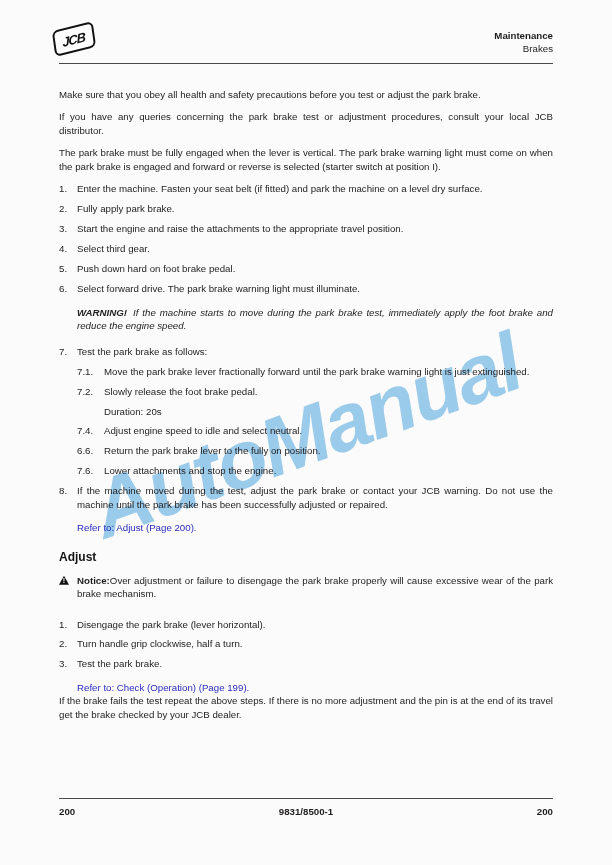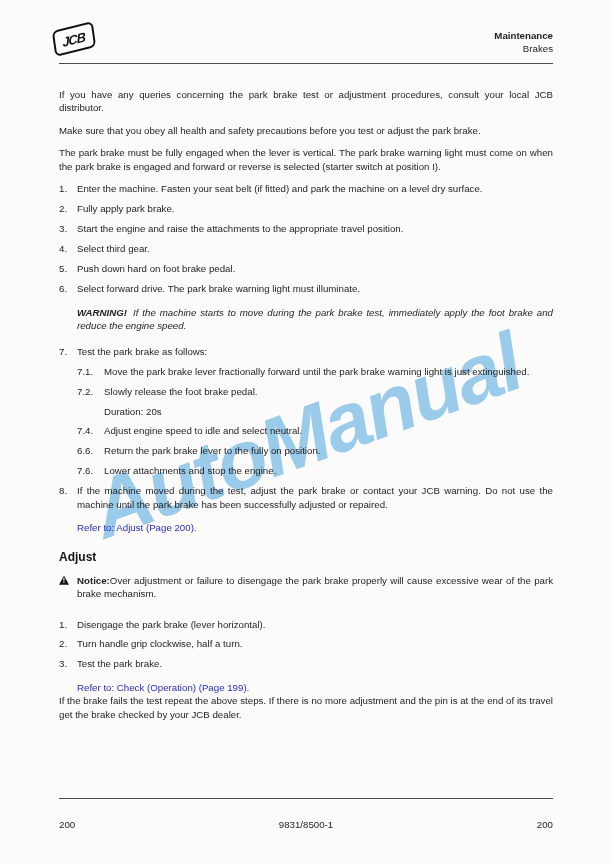--- a/index.html
+++ b/index.html
@@ -84,23 +84,23 @@
     text-align:center;color:#fbfbfb;
     font-size:7px;font-weight:bold;line-height:8px;
   }
   .notice-text{flex:1;text-align:justify;}
   .notice-text b{}
   .closing{margin-top:12px;}
   footer{
     position:absolute;z-index:1;
     left:59px;right:59px;top:798px;
     border-top:1px solid #4a4a4a;
-    padding-top:20px;
+    padding-top:7px;
     display:flex;justify-content:space-between;
-    font-size:9.7px;font-weight:normal;
+    font-size:9.7px;font-weight:bold;
   }
 </style>
 </head>
 <body>
 
 <div class="page">
 
   <div class="watermark">AutoManual</div>
 
   <div class="content">
@@ -109,22 +109,22 @@
         <span>JCB</span>
       </div>
       <div class="header-right">
         <div class="section">Maintenance</div>
         <div>Brakes</div>
       </div>
     </header>
     <hr class="top-rule">
 
     <main>
+      <p class="body">Make sure that you obey all health and safety precautions before you test or adjust the park brake.</p>
       <p class="body jt">If you have any queries concerning the park brake test or adjustment procedures, consult your local JCB distributor.</p>
-      <p class="body">Make sure that you obey all health and safety precautions before you test or adjust the park brake.</p>
       <p class="body jt gap-lg">The park brake must be fully engaged when the lever is vertical. The park brake warning light must come on when the park brake is engaged and forward or reverse is selected (starter switch at position I).</p>
 
       <div class="row">
         <span class="num">1.</span>
         <span class="txt">Enter the machine. Fasten your seat belt (if fitted) and park the machine on a level dry surface.</span>
       </div>
       <div class="row">
         <span class="num">2.</span>
         <span class="txt">Fully apply park brake.</span>
       </div>

